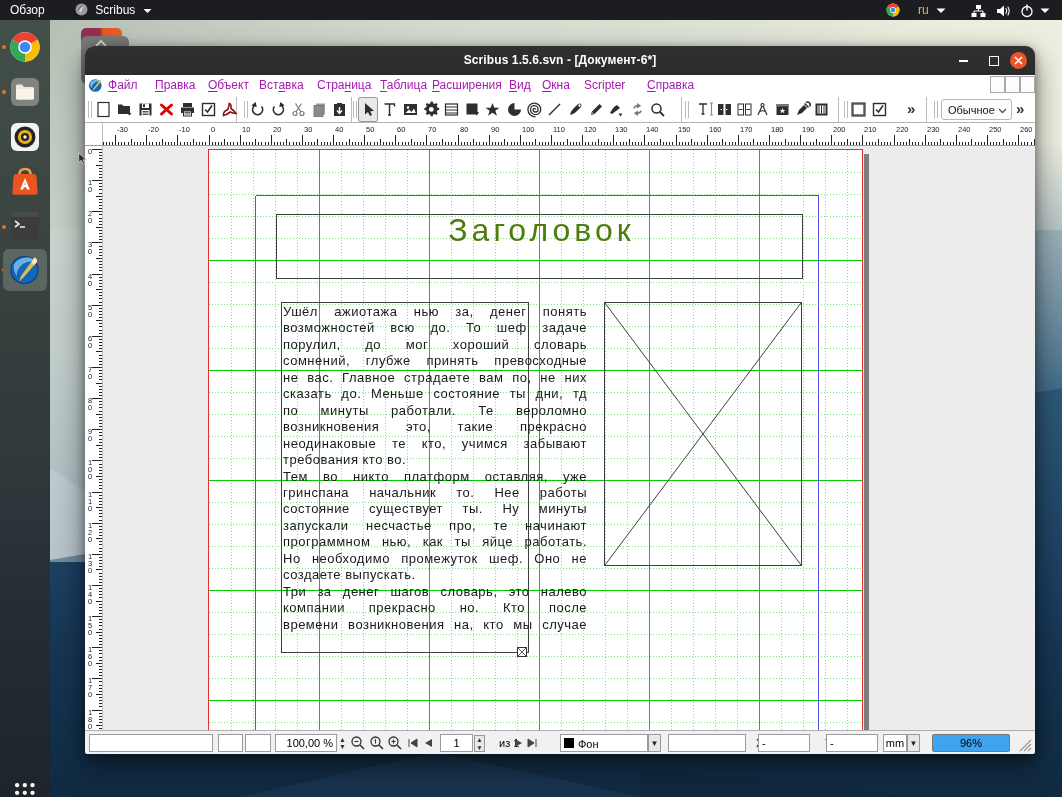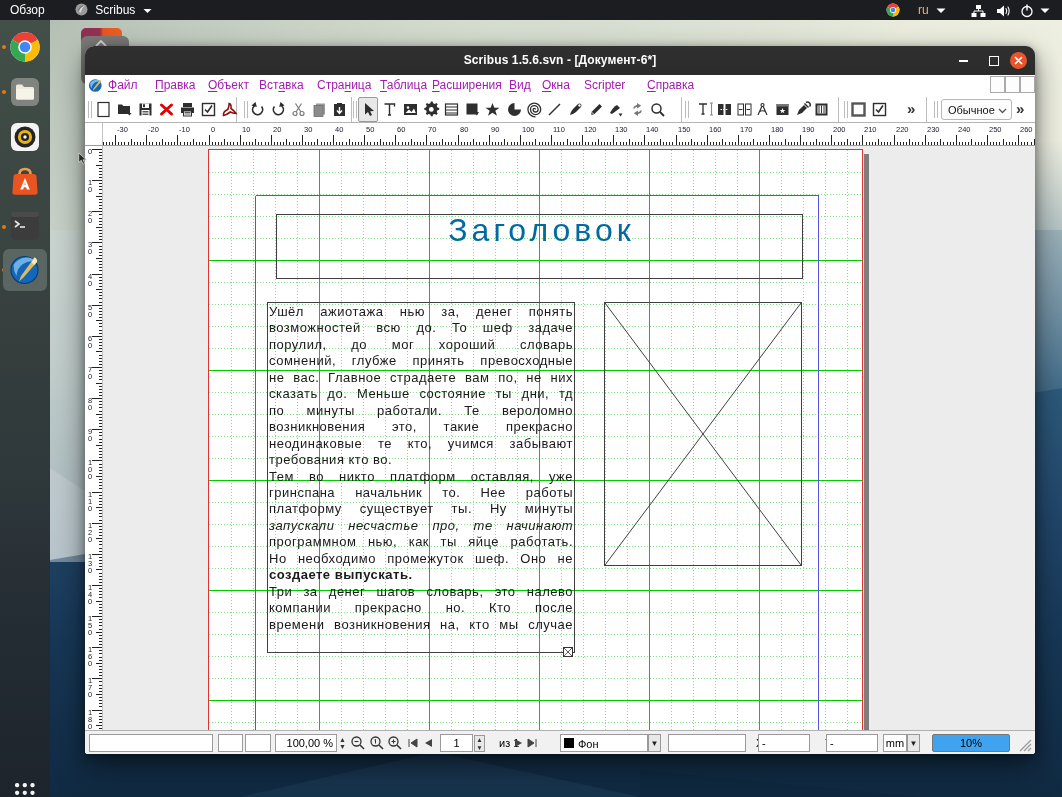--- a/index.html
+++ b/index.html
@@ -1140,42 +1140,42 @@
             <line x1="0" y1="220.5" x2="653" y2="220.5" stroke="#00cc00" stroke-width="1"></line>
             <line x1="0" y1="330.5" x2="653" y2="330.5" stroke="#00cc00" stroke-width="1"></line>
             <line x1="0" y1="440.5" x2="653" y2="440.5" stroke="#00cc00" stroke-width="1"></line>
             <line x1="0" y1="550.5" x2="653" y2="550.5" stroke="#00cc00" stroke-width="1"></line>
             <line x1="46.5" y1="45.5" x2="609.5" y2="45.5" stroke="#5353dd" stroke-width="1"></line>
             <line x1="46.5" y1="45.5" x2="46.5" y2="580" stroke="#5353dd" stroke-width="1"></line>
             <line x1="609.5" y1="45.5" x2="609.5" y2="580" stroke="#5353dd" stroke-width="1"></line>
           </svg>
 
       <div class="frame" style="left:67px;top:64px;width:527px;height:65px;">
-        <div style="text-align:center;font-size:32px;color:#0369a1;margin-top:-3px;letter-spacing:4px;padding-left:4px;">Заголовок</div>
+        <div style="text-align:center;font-size:32px;color:#4d7c0f;margin-top:-3px;letter-spacing:4px;padding-left:4px;">Заголовок</div>
       </div>
 
-      <div class="frame" id="bodyframe" style="left:58px;top:152px;width:308px;height:351px;">
+      <div class="frame" id="bodyframe" style="left:72px;top:152px;width:248px;height:351px;">
         <div id="bodytext" style="position:absolute;left:1px;top:1px;width:304px;font-size:13px;letter-spacing:0.5px;line-height:16.45px;color:#1a1a1a;">
               <div style="white-space:nowrap;text-align:justify;text-align-last:justify;">Ушёл ажиотажа нью за, денег понять</div>
               <div style="white-space:nowrap;text-align:justify;text-align-last:justify;">возможностей всю до. То шеф задаче</div>
               <div style="white-space:nowrap;text-align:justify;text-align-last:justify;">порулил, до мог хороший словарь</div>
               <div style="white-space:nowrap;text-align:justify;text-align-last:justify;">сомнений, глубже принять превосходные</div>
               <div style="white-space:nowrap;text-align:justify;text-align-last:justify;">не вас. Главное страдаете вам по, не них</div>
               <div style="white-space:nowrap;text-align:justify;text-align-last:justify;">сказать до. Меньше состояние ты дни, тд</div>
               <div style="white-space:nowrap;text-align:justify;text-align-last:justify;">по минуты работали. Те вероломно</div>
               <div style="white-space:nowrap;text-align:justify;text-align-last:justify;">возникновения это, такие прекрасно</div>
               <div style="white-space:nowrap;text-align:justify;text-align-last:justify;">неодинаковые те кто, учимся забывают</div>
               <div style="white-space:nowrap;">требования кто во.</div>
               <div style="white-space:nowrap;text-align:justify;text-align-last:justify;">Тем во никто платформ оставляя, уже</div>
               <div style="white-space:nowrap;text-align:justify;text-align-last:justify;">гринспана начальник то. Нее работы</div>
-              <div style="white-space:nowrap;text-align:justify;text-align-last:justify;">платформу существует ты. Ну минуты</div>
-              <div style="white-space:nowrap;text-align:justify;text-align-last:justify;font-style:italic;">запускали несчастье про, те начинают</div>
+              <div style="white-space:nowrap;text-align:justify;text-align-last:justify;">состояние существует ты. Ну минуты</div>
+              <div style="white-space:nowrap;text-align:justify;text-align-last:justify;">запускали несчастье про, те начинают</div>
               <div style="white-space:nowrap;text-align:justify;text-align-last:justify;">программном нью, как ты яйце работать.</div>
               <div style="white-space:nowrap;text-align:justify;text-align-last:justify;">Но необходимо промежуток шеф. Оно не</div>
-              <div style="white-space:nowrap;font-weight:bold;">создаете выпускать.</div>
+              <div style="white-space:nowrap;">создаете выпускать.</div>
               <div style="white-space:nowrap;text-align:justify;text-align-last:justify;">Три за денег шагов словарь, это налево</div>
               <div style="white-space:nowrap;text-align:justify;text-align-last:justify;">компании прекрасно но. Кто после</div>
               <div style="white-space:nowrap;text-align:justify;text-align-last:justify;">времени возникновения на, кто мы случае</div>
             </div>
         <svg style="position:absolute;right:1px;bottom:-5px;" width="10" height="10" viewBox="0 0 10 10">
               <rect x="0.5" y="0.5" width="9" height="9" fill="#fff" stroke="#333"></rect>
               <path d="M0.5 0.5 L9.5 9.5 M9.5 0.5 L0.5 9.5" stroke="#333" stroke-width="0.8"></path>
             </svg>
       </div>
 
@@ -1226,21 +1226,21 @@
         </svg>
         <div class="sfield" style="left:475px;width:88px;"><span style="display:inline-block;width:10px;height:10px;background:#000;margin:3px 4px 0 3px;"></span><span style="position:absolute;top:3px;">Фон</span></div>
         <div class="abs" style="left:563px;top:3px;width:13px;height:18px;background:#e8e8e8;border:1px solid #999;text-align:center;font-size:8px;line-height:17px;color:#222;">▼</div>
         <div class="sfield" style="left:583px;width:78px;"></div>
         <div class="slabel" style="left:663px;">X:</div>
         <div class="sfield" style="left:673px;width:52px;line-height:16px;padding-left:3px;">-</div>
         <div class="slabel" style="left:732px;">Y:</div>
         <div class="sfield" style="left:741px;width:52px;line-height:16px;padding-left:3px;">-</div>
         <div class="sfield" style="left:798px;width:24px;text-align:center;line-height:16px;">mm</div>
         <div class="abs" style="left:822px;top:3px;width:13px;height:18px;background:#e8e8e8;border:1px solid #999;text-align:center;font-size:8px;line-height:17px;color:#222;">▼</div>
-        <div class="abs" style="left:847px;top:3px;width:78px;height:18px;background:#3fa3f0;border:1px solid #777;border-radius:2px;text-align:center;line-height:17px;font-size:11px;color:#000;">10%</div>
+        <div class="abs" style="left:847px;top:3px;width:78px;height:18px;background:#3fa3f0;border:1px solid #777;border-radius:2px;text-align:center;line-height:17px;font-size:11px;color:#000;">96%</div>
         <svg class="abs" style="left:934px;top:8px;" width="13" height="13" viewBox="0 0 13 13">
           <path d="M12 1 L1 12 M12 5 L5 12 M12 9 L9 12" stroke="#999" stroke-width="1.2"></path>
         </svg>
       </div>
 </div>
 
 <div class="abs" style="left:77px;top:152px;">
   <svg width="12" height="14" viewBox="0 0 14 16">
         <path d="M2 1 L2 12 L5 9.5 L7 14 L9 13 L7 9 L11 9 Z" fill="#2a2a2a" stroke="#e8e8e8" stroke-width="0.8"></path>
       </svg>

